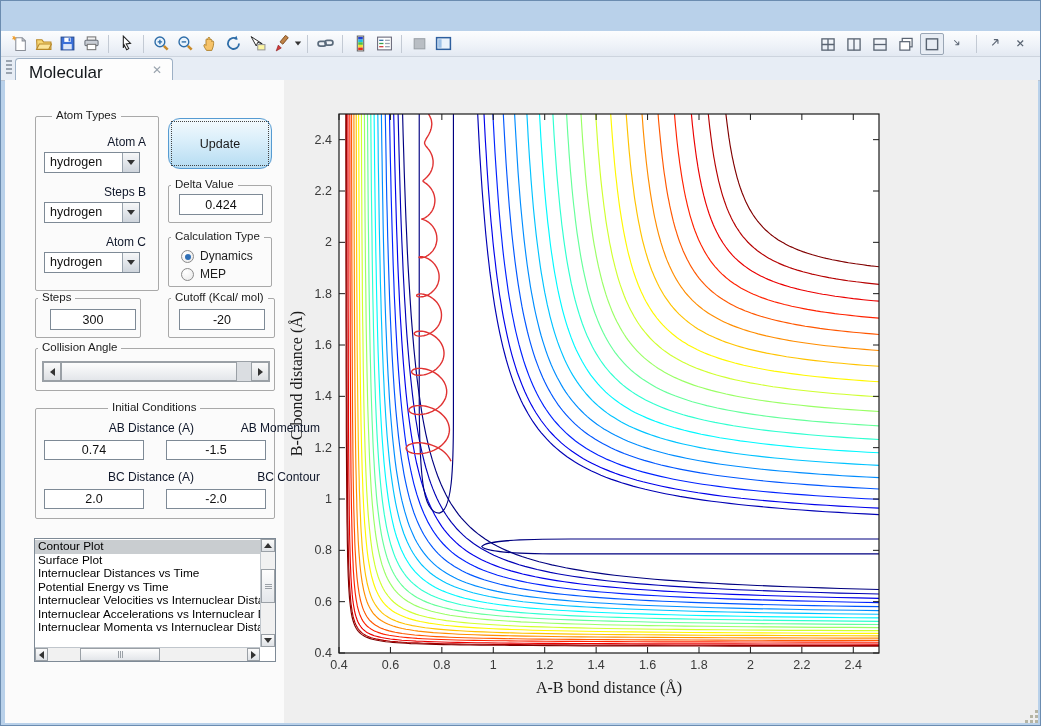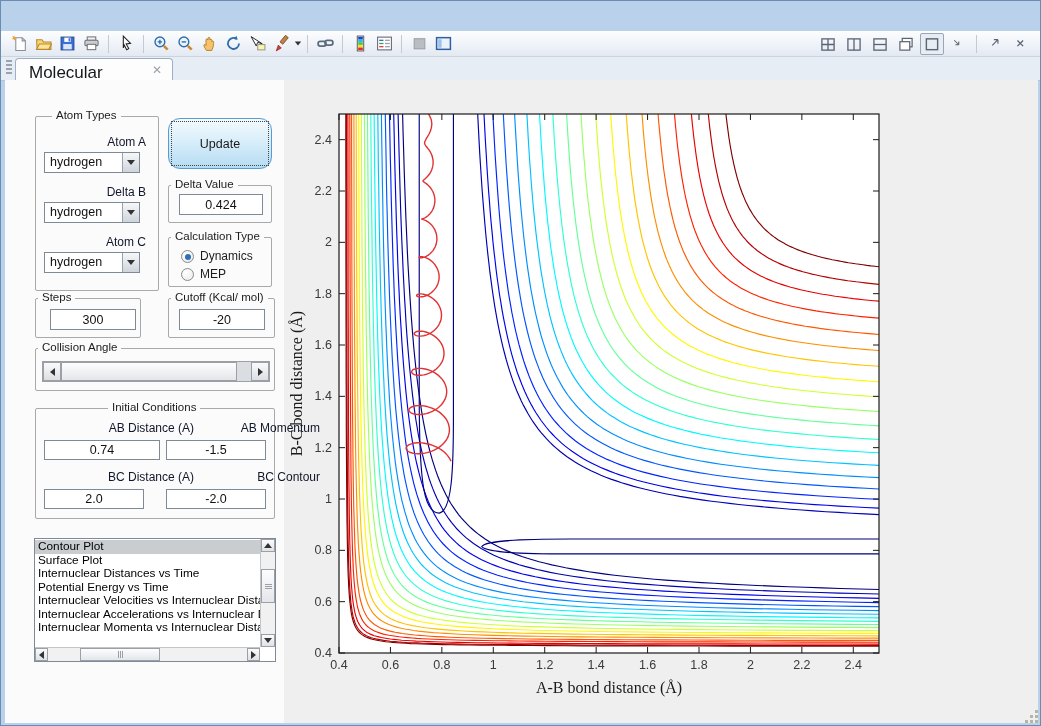--- a/index.html
+++ b/index.html
@@ -393,21 +393,21 @@
     <div class="groupbox" style="left:30px;top:36px;width:124px;height:175px">
       <span class="grouplabel" style="left:16px">Atom Types</span>
       <div id="atom-fields">
           <div class="ctl-label" style="left: 0px; top: 18px; width: 110px;">Atom A</div>
           <div class="combo" style="left: 8px; top: 35px; width: 96px;">
             <span class="val">hydrogen</span>
             <span class="cbtn">
               <div class="arrow-down"></div>
             </span>
           </div>
-          <div class="ctl-label" style="left: 0px; top: 68px; width: 110px;">Delta B</div>
+          <div class="ctl-label" style="left: 0px; top: 68px; width: 110px;">Steps B</div>
           <div class="combo" style="left: 8px; top: 85px; width: 96px;">
             <span class="val">hydrogen</span>
             <span class="cbtn">
               <div class="arrow-down"></div>
             </span>
           </div>
           <div class="ctl-label" style="left: 0px; top: 118px; width: 110px;">Atom C</div>
           <div class="combo" style="left: 8px; top: 135px; width: 96px;">
             <span class="val">hydrogen</span>
             <span class="cbtn">
@@ -457,21 +457,21 @@
         <div class="sb-btn" style="right:0">
             <div class="tri-right"></div>
           </div>
       </div>
     </div>
 
     <div class="groupbox" style="left:30px;top:328px;width:240px;height:111px">
       <span class="grouplabel" style="left:72px">Initial Conditions</span>
       <div id="ic-fields">
           <div class="ctl-label" style="left: 8px; top: 12px; width: 150px;">AB Distance (A)</div>
-          <input class="edit" value="0.74" style="left: 8px; top: 31px; width: 116px; height: 20px;">
+          <input class="edit" value="0.74" style="left: 8px; top: 31px; width: 100px; height: 20px;">
           <div class="ctl-label" style="left: 134px; top: 12px; width: 150px;">AB Momentum</div>
           <input class="edit" value="-1.5" style="left: 130px; top: 31px; width: 100px; height: 20px;">
           <div class="ctl-label" style="left: 8px; top: 61px; width: 150px;">BC Distance (A)</div>
           <input class="edit" value="2.0" style="left: 8px; top: 80px; width: 100px; height: 20px;">
           <div class="ctl-label" style="left: 134px; top: 61px; width: 150px;">BC Contour</div>
           <input class="edit" value="-2.0" style="left: 130px; top: 80px; width: 100px; height: 20px;">
         </div>
     </div>
 
     <div id="plot-list">

